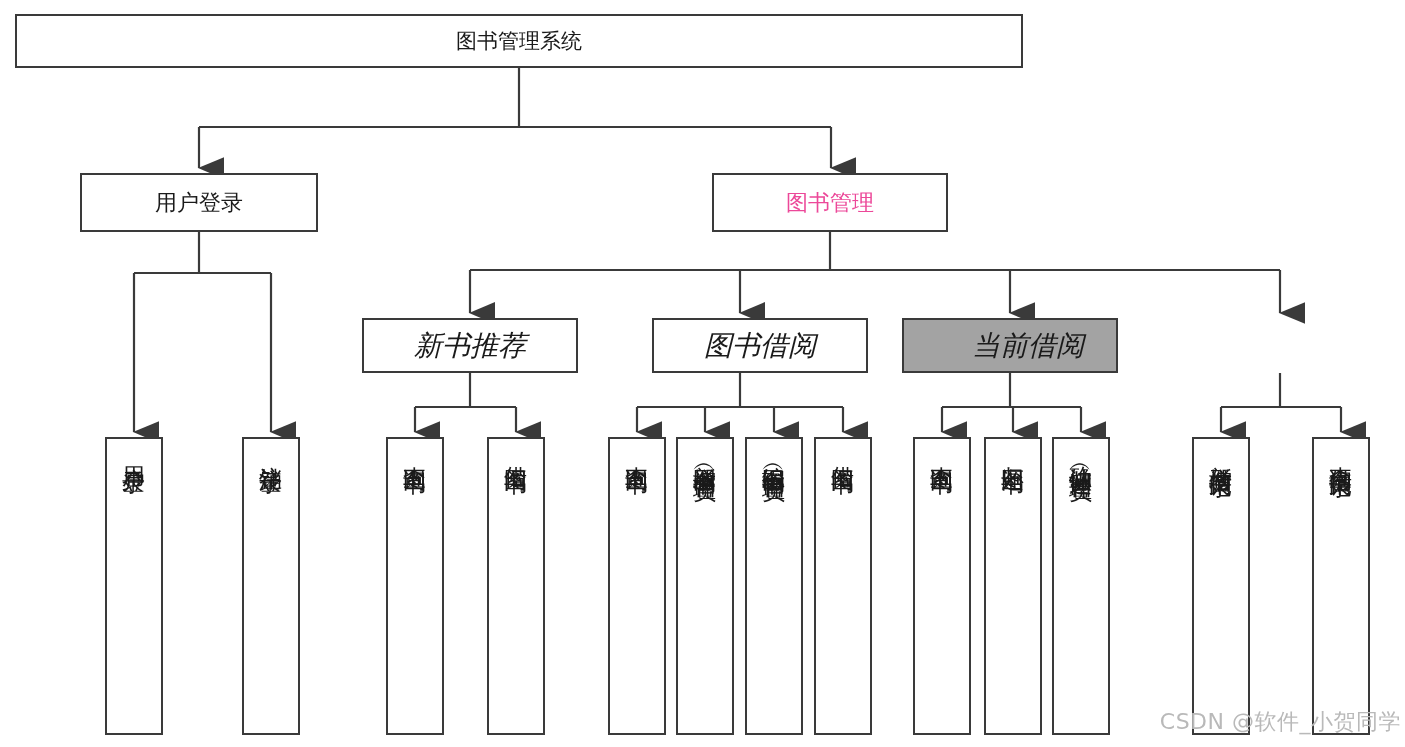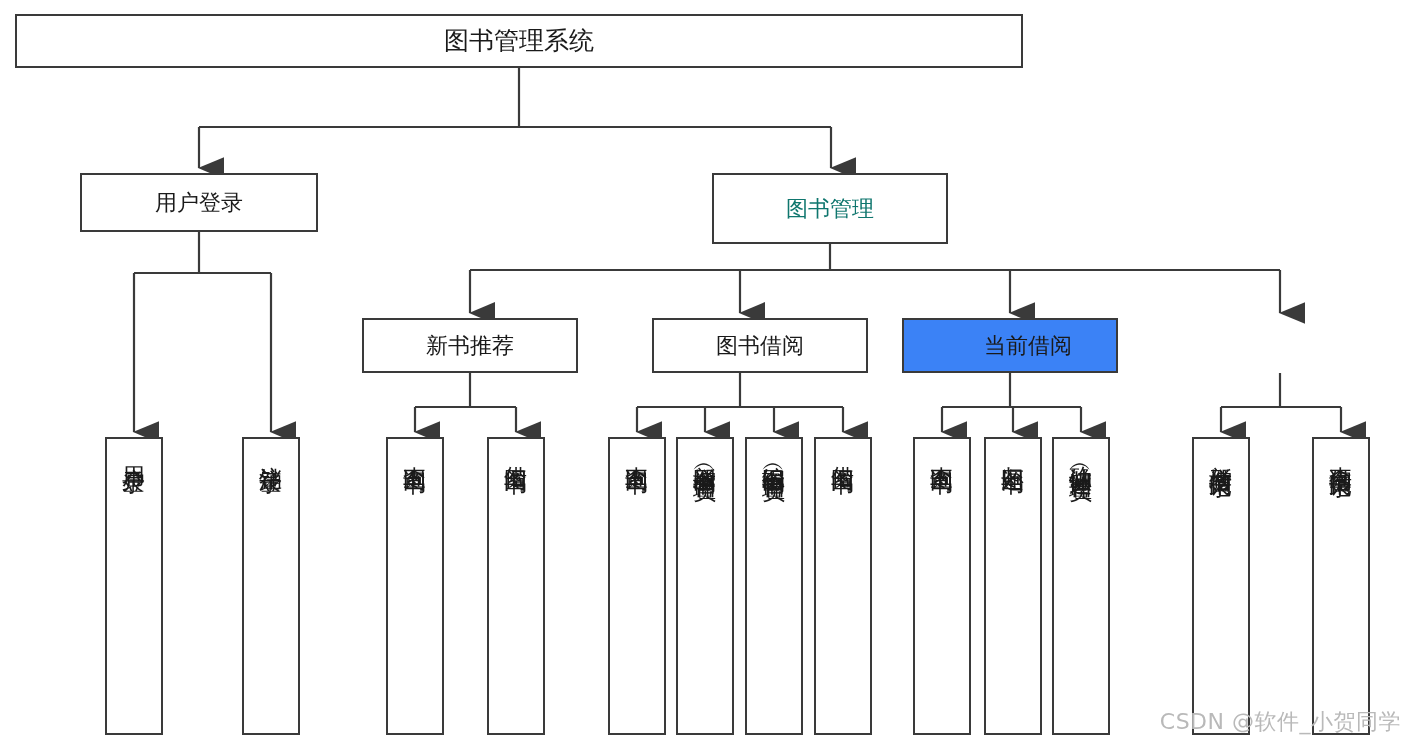--- a/index.html
+++ b/index.html
@@ -34,23 +34,23 @@
     display: flex;
     align-items: center;
     justify-content: center;
     color: #1a1a1a;
   }
   .node .cap {
     display: block;
     text-align: center;
     line-height: 1.18;
   }
-  .node.root .cap { font-size: 25px; }
+  .node.root .cap { font-size: 21px; }
   .node.l2 .cap   { font-size: 22px; }
-  .node.l3 .cap   { font-size: 22px; }
+  .node.l3 .cap   { font-size: 28px; font-style: italic; }
   .node.leaf {
     align-items: flex-start;
     justify-content: center;
     padding-top: 9px;
   }
   .node.leaf .cap {
     writing-mode: vertical-rl;
     text-orientation: upright;
     font-size: 23px;
     letter-spacing: 2px;
@@ -123,31 +123,31 @@
     </g>
   </svg>
 
   <div class="node root" style="left: 15px; top: 14px; width: 1008px; height: 54px; border-color: rgb(58, 58, 58); background: rgb(255, 255, 255); color: rgb(26, 26, 26);">
     <span class="cap">图书管理系统</span>
   </div>
 
   <div class="node l2" style="left: 80px; top: 173px; width: 238px; height: 59px; border-color: rgb(58, 58, 58); background: rgb(255, 255, 255); color: rgb(26, 26, 26);">
     <span class="cap">用户登录</span>
   </div>
-  <div class="node l2" style="left: 712px; top: 173px; width: 236px; height: 71px; border-color: rgb(58, 58, 58); background: rgb(255, 255, 255); color: #0f766e;">
+  <div class="node l2" style="left: 712px; top: 173px; width: 236px; height: 59px; border-color: rgb(58, 58, 58); background: rgb(255, 255, 255); color: #ec4899;">
     <span class="cap">图书管理</span>
   </div>
 
   <div class="node l3" style="left: 362px; top: 318px; width: 216px; height: 55px; border-color: rgb(58, 58, 58); background: rgb(255, 255, 255); color: rgb(26, 26, 26);">
     <span class="cap">新书推荐</span>
   </div>
   <div class="node l3" style="left: 632px; top: 318px; width: 216px; height: 55px; border-color: rgb(58, 58, 58); background: rgb(255, 255, 255); color: rgb(26, 26, 26); margin-left: 20px;">
     <span class="cap">图书借阅</span>
   </div>
-  <div class="node l3" style="left: 902px; top: 318px; width: 216px; height: 55px; border-color: rgb(58, 58, 58); background: #3b82f6; color: rgb(26, 26, 26); padding-left: 36px;">
+  <div class="node l3" style="left: 902px; top: 318px; width: 216px; height: 55px; border-color: rgb(58, 58, 58); background: #a3a3a3; color: rgb(26, 26, 26); padding-left: 36px;">
     <span class="cap">当前借阅</span>
   </div>
 
   <div class="node leaf" style="left: 105px; top: 437px; width: 58px; height: 298px; border-color: rgb(58, 58, 58); background: rgb(255, 255, 255); color: rgb(26, 26, 26);">
     <span class="cap">用户登录</span>
   </div>
   <div class="node leaf" style="left: 242px; top: 437px; width: 58px; height: 298px; border-color: rgb(58, 58, 58); background: rgb(255, 255, 255); color: rgb(26, 26, 26);">
     <span class="cap">注销登录</span>
   </div>
   <div class="node leaf" style="left: 386px; top: 437px; width: 58px; height: 298px; border-color: rgb(58, 58, 58); background: rgb(255, 255, 255); color: rgb(26, 26, 26);">

